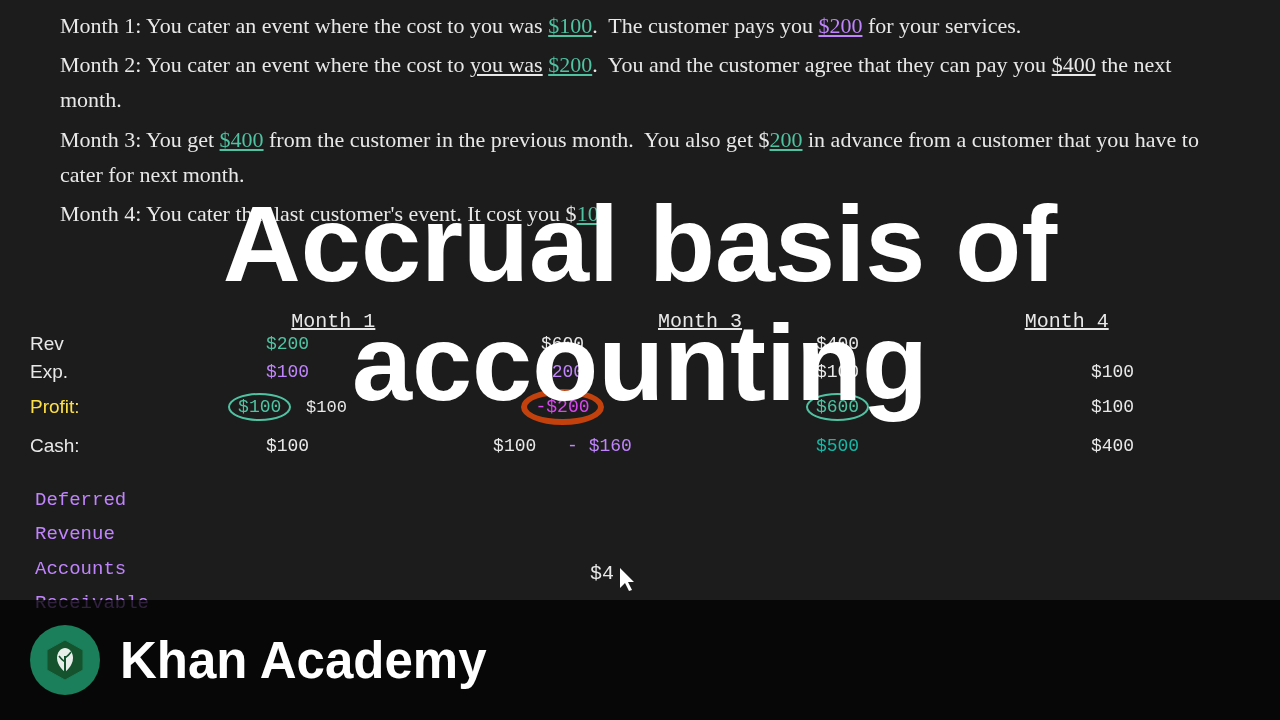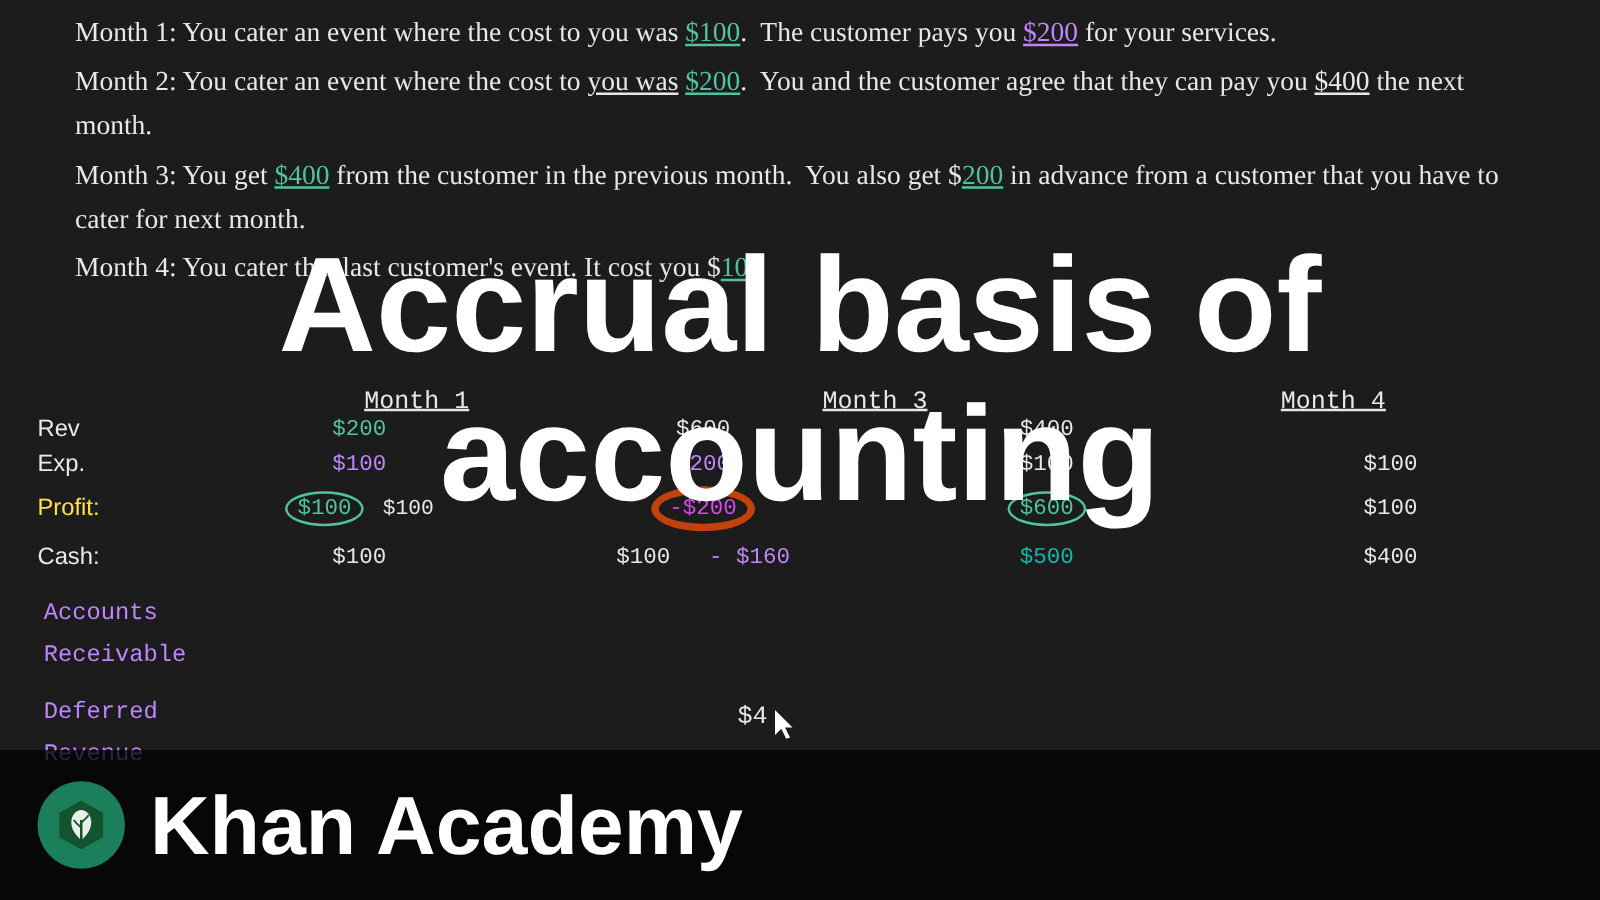--- a/index.html
+++ b/index.html
@@ -208,21 +208,21 @@
       margin-right: 20px;
       flex-shrink: 0;
     }
 
     .khan-logo svg {
       width: 44px;
       height: 44px;
     }
 
     .khan-name {
-      font-size: 66px;
+      font-size: 51px;
       font-weight: bold;
       color: white;
       font-family: Arial, sans-serif;
     }
   </style>
 </head>
 <body>
 
 <div class="video-frame">
   <div class="blackboard"></div>
@@ -297,22 +297,22 @@
       <div class="cell">
         <span style="color:#e8e8e8;">$100</span>
         <span style="color:#c084fc; margin-left:20px;">- $160</span>
       </div>
       <div class="cell" style="color:#14b8a6;">$500</div>
       <div class="cell" style="color:#e8e8e8;">$400</div>
     </div>
   </div>
 
   <div class="bottom-left">
+    <div style="color:#c084fc; font-size:19px; font-family:'Courier New',monospace; margin-top:10px;">Deferred<br>Revenue</div>
     <div style="color:#c084fc; font-size:19px; font-family:'Courier New',monospace;">Accounts<br>Receivable</div>
-    <div style="color:#c084fc; font-size:19px; font-family:'Courier New',monospace; margin-top:10px;">Deferred<br>Revenue</div>
   </div>
 
   <div class="cursor-amount">$4</div>
 
   <svg class="cursor" viewBox="0 0 20 24" fill="white">
     <path d="M0 0 L0 20 L5 15 L9 23 L12 22 L8 14 L14 14 Z"></path>
   </svg>
 
   <div class="khan-branding">
     <div class="khan-logo">

